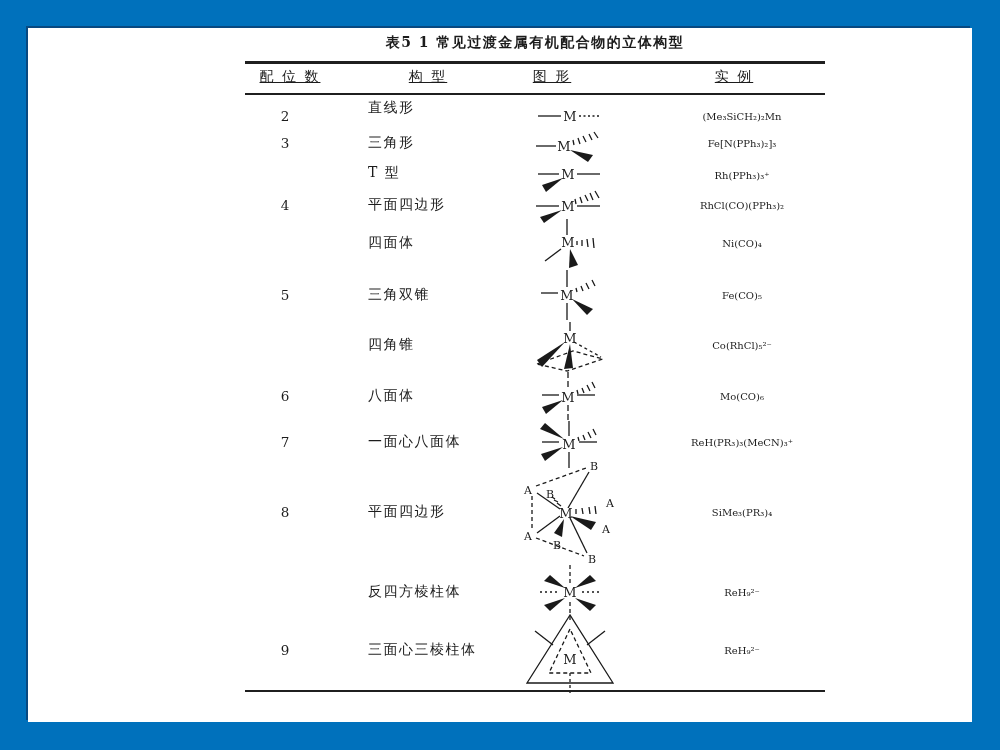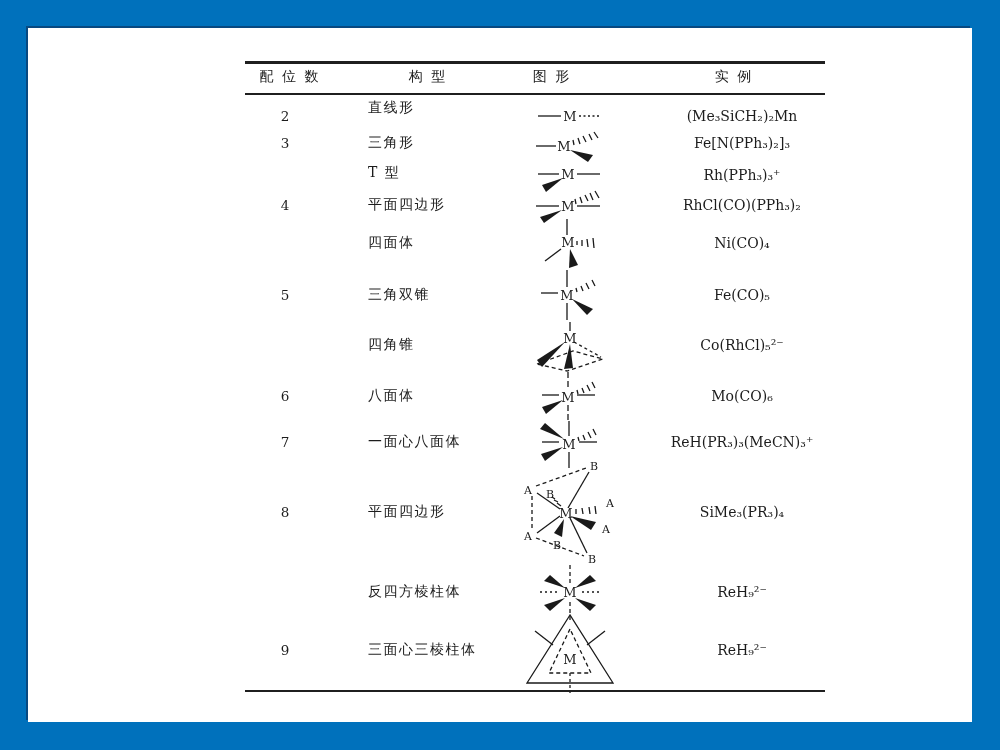--- a/index.html
+++ b/index.html
@@ -7,38 +7,39 @@
           font-family:"DejaVu Serif", serif;color:#1c1c1c;}
   .paper{position:absolute;left:28px;top:28px;width:944px;height:694px;background:#ffffff;
          box-shadow:-2px -2px 0 rgba(15,40,80,.55);}
   .title{position:absolute;left:217px;top:6px;width:580px;text-align:center;
          font-size:14px;font-weight:bold;letter-spacing:1.5px;}
   .rule{position:absolute;left:217px;width:580px;background:#1f1f1f;}
   .rule.top{top:33px;height:3px;}
   .rule.mid{top:65px;height:2px;}
   .rule.bot{top:662px;height:2px;}
   .hdr{position:absolute;top:49px;transform:translate(-50%,-50%);white-space:nowrap;
-       font-size:14px;letter-spacing:2px;}
+       font-size:14px;letter-spacing:2px;text-decoration:underline;}
   .cell{position:absolute;white-space:nowrap;}
   .num{transform:translate(-50%,-50%);left:257px;font-size:13.5px;}
   .config{transform:translateY(-50%);left:340px;font-size:14px;letter-spacing:1.5px;}
   .diagram{transform:translate(-50%,-50%);left:542px;line-height:0;}
-  .example{transform:translate(-50%,-50%);left:714px;font-size:14px;}
+  .example{transform:translate(-50%,-50%);left:714px;font-size:10px;}
   svg{display:block;}
   .st{stroke:#1a1a1a;stroke-width:1.3;fill:none;}
   .wd{fill:#1a1a1a;stroke:none;}
   .ml{font-size:13px;font-family:"DejaVu Serif",serif;fill:#1a1a1a;}
   .vl{font-size:11px;font-family:"DejaVu Serif",serif;fill:#1a1a1a;}
 </style>
 </head>
 <body>
 
 <div class="canvas">
   <div class="paper">
 
+    <div class="title">表5 1  常见过渡金属有机配合物的立体构型</div>
     <div class="rule top"></div>
     <div class="hdr" style="left:262px">配 位 数</div>
     <div class="hdr" style="left:400px">构  型</div>
     <div class="hdr" style="left:524px">图  形</div>
     <div class="hdr" style="left:706px">实  例</div>
     <div class="rule mid"></div>
 
     <div>
       <div class="cell num" style="top:88px">2</div>
       <div class="cell config" style="top:80px">直线形</div>

